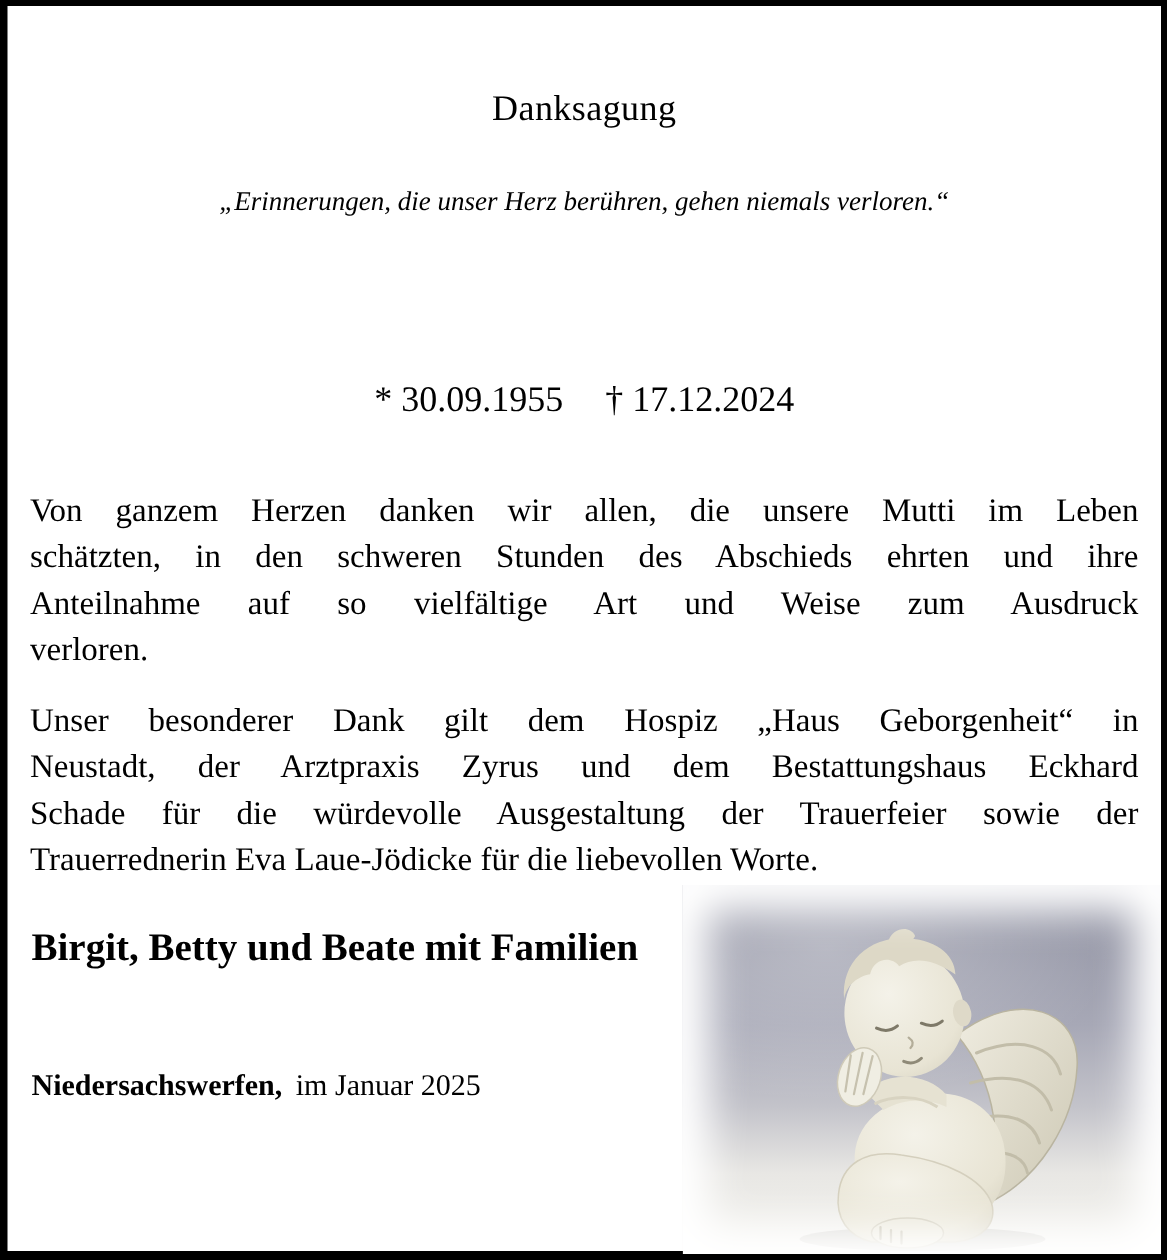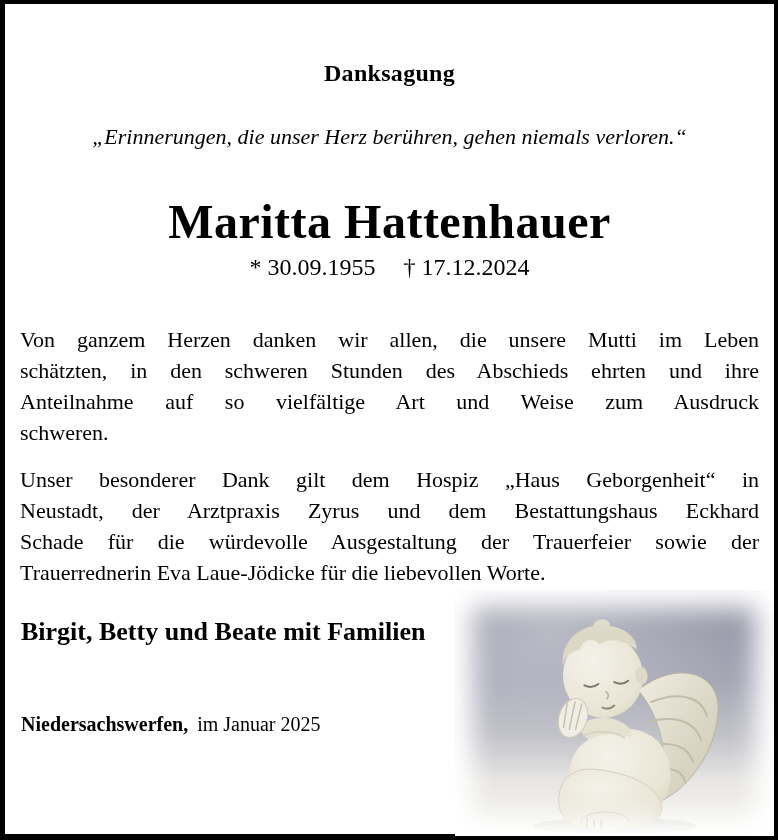--- a/index.html
+++ b/index.html
@@ -16,30 +16,30 @@
     border-width: 4px 4px 6px 5px;
     font-family: "Liberation Serif", "DejaVu Serif", serif;
     color: #000000;
   }
 
   .title {
     position: absolute;
     top: 56px; left: 0; right: 0;
     text-align: center;
     font-size: 24px;
-    font-weight: bold;
+    font-weight: normal;
     letter-spacing: 0.3px;
   }
 
   .quote {
     position: absolute;
     top: 120px; left: 0; right: 0;
     text-align: center;
     font-style: italic;
-    font-size: 22px;
+    font-size: 18px;
     white-space: nowrap;
   }
 
   .name {
     position: absolute;
     top: 190px; left: 0; right: 0;
     text-align: center;
     font-size: 48px;
     font-weight: bold;
     letter-spacing: 0.5px;
@@ -105,32 +105,31 @@
 </style>
 </head>
 <body>
 
 <div class="page">
 
   <div class="title">Danksagung</div>
 
   <div class="quote">„Erinnerungen, die unser Herz berühren, gehen niemals verloren.“</div>
 
-  <div class="name">Maritta Hattenhauer</div>
 
   <div class="dates">
     <span class="birth">* 30.09.1955</span><span class="death">† 17.12.2024</span>
   </div>
 
   <div class="bodytext">
     <div class="para1">
       <div class="bline">Von ganzem Herzen danken wir allen, die unsere Mutti im Leben</div>
       <div class="bline">schätzten, in den schweren Stunden des Abschieds ehrten und ihre</div>
       <div class="bline">Anteilnahme auf so vielfältige Art und Weise zum Ausdruck</div>
-      <div class="bline last">schweren.</div>
+      <div class="bline last">verloren.</div>
     </div>
     <div class="para2">
       <div class="bline">Unser besonderer Dank gilt dem Hospiz „Haus Geborgenheit“ in</div>
       <div class="bline">Neustadt, der Arztpraxis Zyrus und dem Bestattungshaus Eckhard</div>
       <div class="bline">Schade für die würdevolle Ausgestaltung der Trauerfeier sowie der</div>
       <div class="bline last">Trauerrednerin Eva Laue-Jödicke für die liebevollen Worte.</div>
     </div>
   </div>
 
   <div class="signature">

